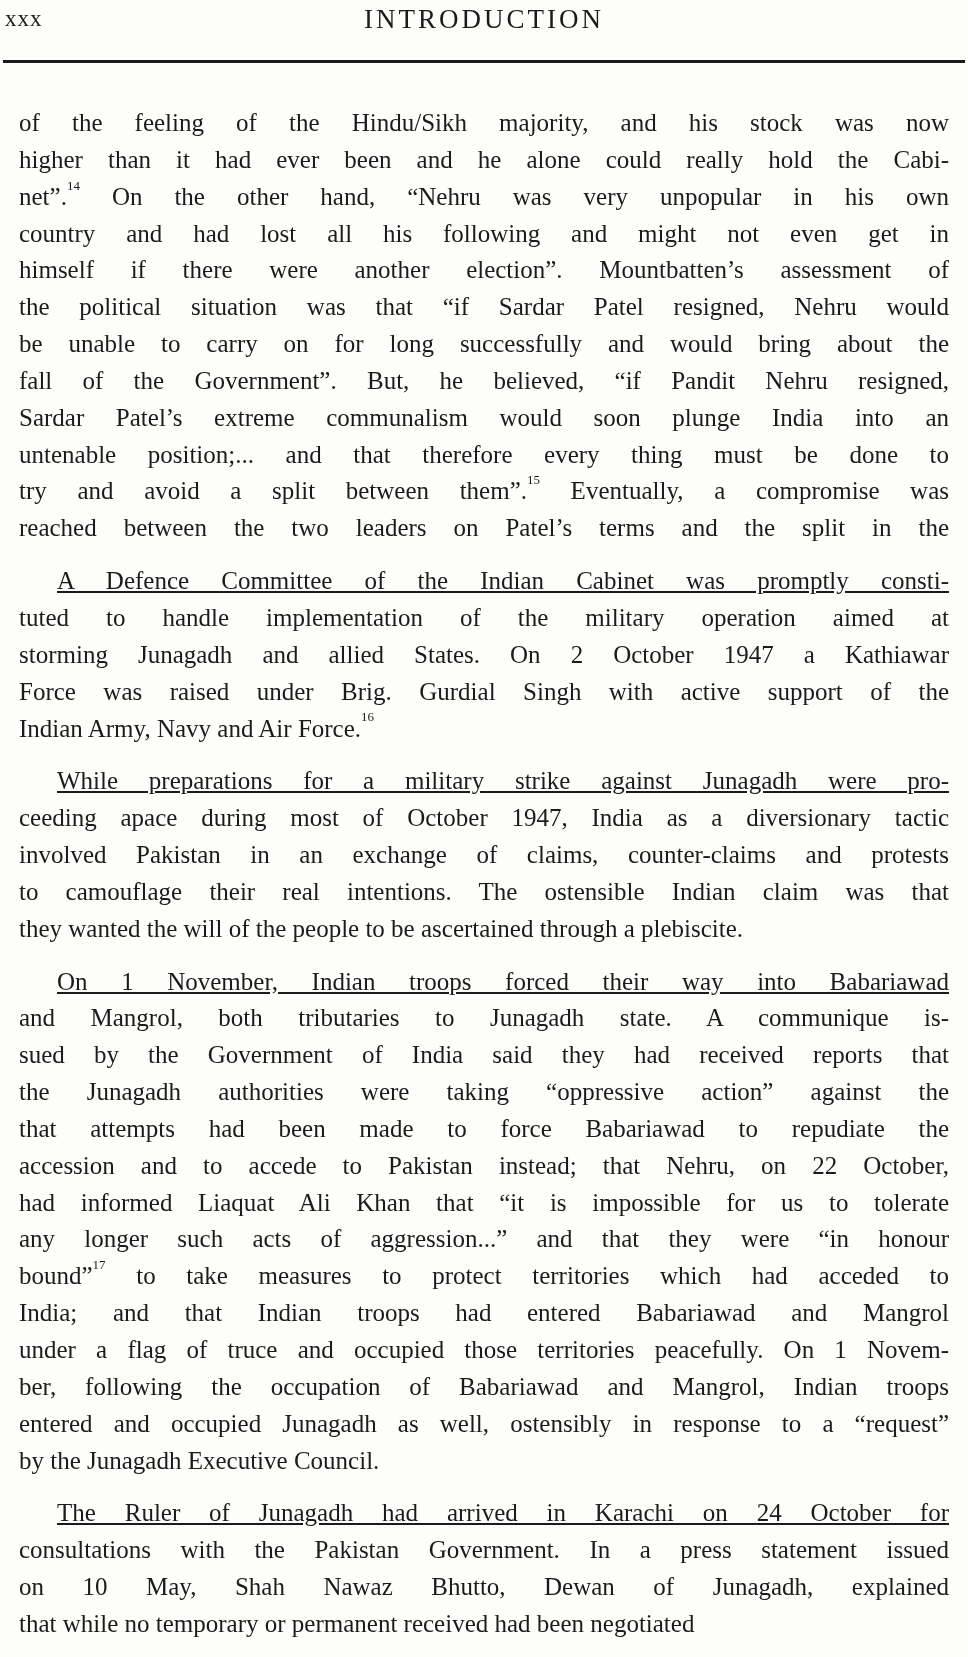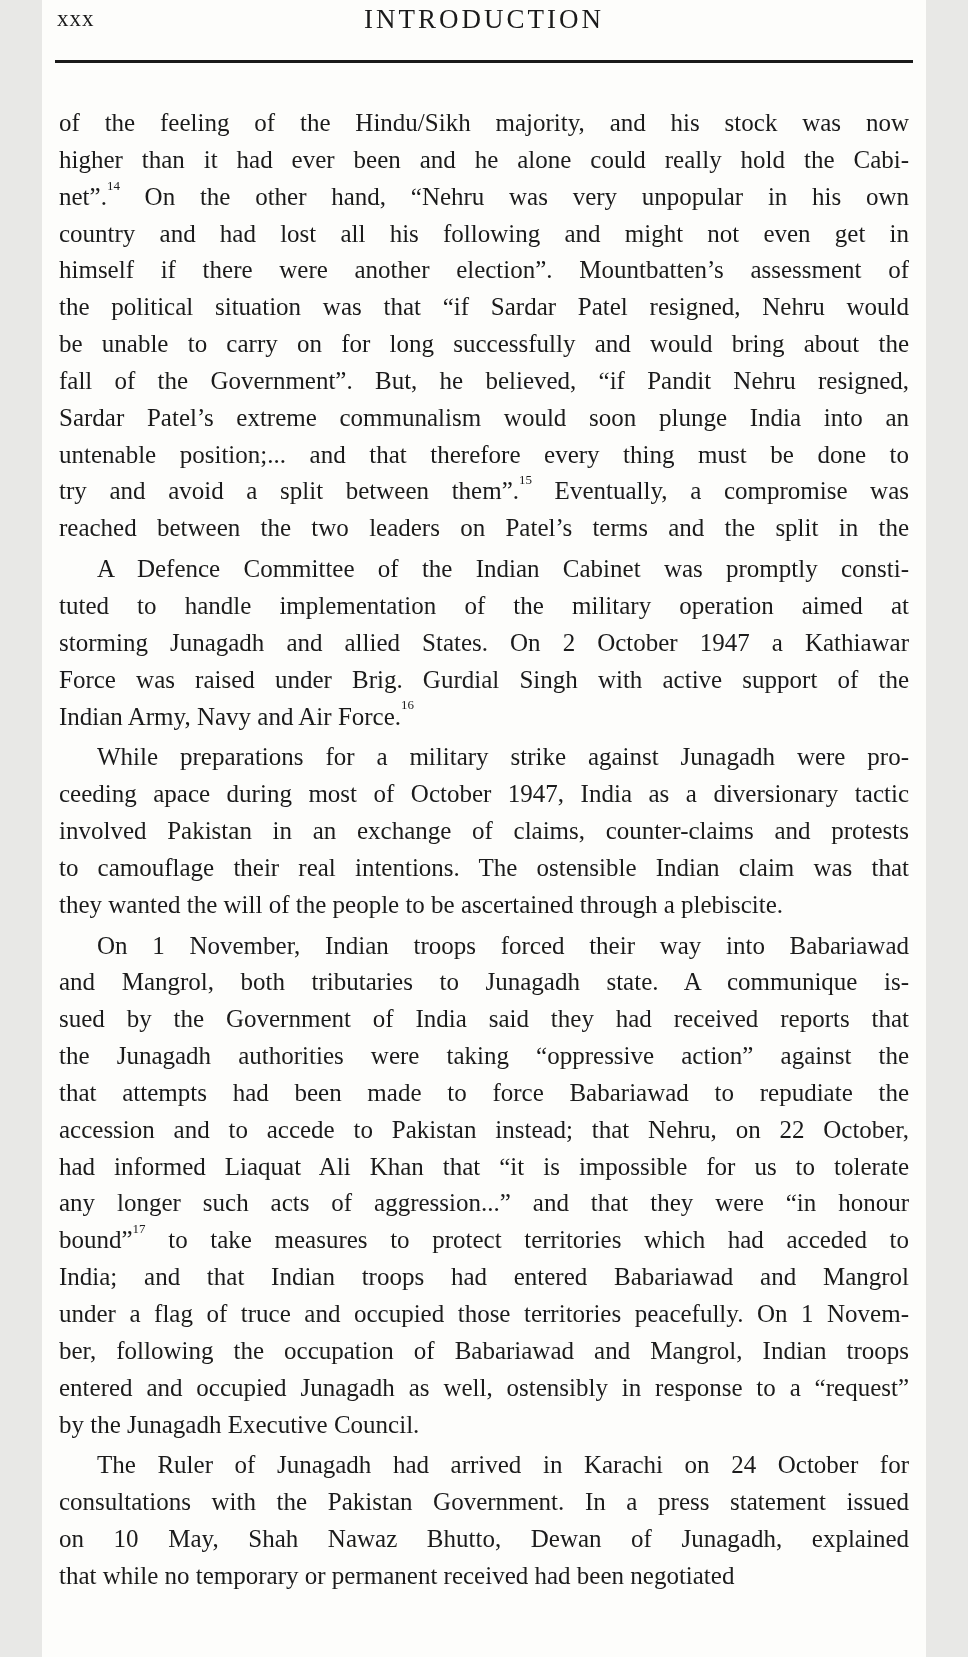--- a/index.html
+++ b/index.html
@@ -3,24 +3,24 @@
 <meta charset="utf-8">
 <style>
   html, body {
     margin: 0;
     padding: 0;
     background: #e8e8e6;
   }
   .page {
     position: relative;
     box-sizing: border-box;
-    width: 884px;
+    width: 968px;
     height: 1657px;
     margin: 0 auto;
-    padding: 0 13px;
+    padding: 0 3px;
     background: #fdfdfb;
     color: #1b1b1b;
     font-family: "Liberation Serif", "DejaVu Serif", serif;
     overflow: hidden;
   }
   .page-header {
     position: relative;
     height: 63px;
   }
   .page-number {
@@ -46,34 +46,35 @@
     right: 0;
     height: 3px;
     background: #1a1a1a;
   }
   .body-text {
     margin-top: 42px;
     font-size: 25px;
     line-height: 36.85px;
   }
   .paragraph {
-    margin: 4px;
+    margin: 16px;
   }
   .line {
     text-align: justify;
     text-align-last: justify;
     overflow: hidden;
     height: 36.85px;
     white-space: normal;
   }
   .line.last {
     text-align-last: left;
   }
   .line.indent {
     text-indent: 38px;
+    text-decoration: underline;
   }
   sup.fnref {
     font-size: 13px;
     line-height: 0;
     position: relative;
     top: -0.45em;
   }
 </style>
 </head>
 <body>

